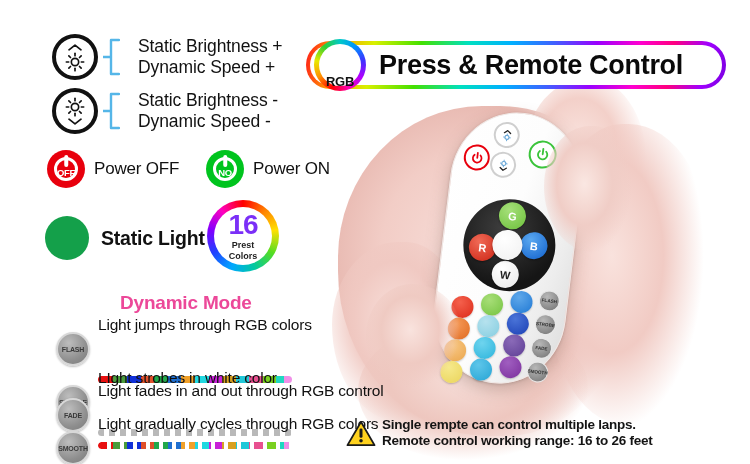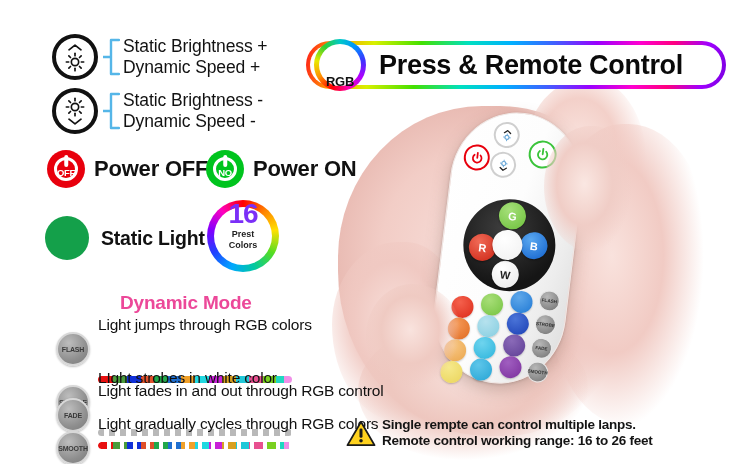--- a/index.html
+++ b/index.html
@@ -18,47 +18,47 @@
   .bright-row{position:absolute;display:flex;align-items:center;}
   .circ-btn{
     width:46px;height:46px;border-radius:50%;
     border:4px solid #111;background:#fff;
     display:flex;flex-direction:column;align-items:center;justify-content:center;
     box-sizing:border-box;
   }
   .sunglyph{width:20px;height:20px;display:block;}
   .chev{width:16px;height:9px;display:block;}
   .bracket{width:17px;height:42px;margin-left:5px;margin-right:3px;}
-  .two-line{display:flex;flex-direction:column;justify-content:center;line-height:1.22;}
+  .two-line{display:flex;flex-direction:column;justify-content:center;line-height:1.22;margin-left:15px;}
   .two-line span{font-size:17.5px;color:#121212;letter-spacing:-0.1px;}
 
   
   .pwr-ico{width:38px;height:38px;border-radius:50%;position:relative;display:inline-block;}
   .pwr-ico .ring{
     position:absolute;left:50%;top:50%;transform:translate(-50%,-50%);
     width:24px;height:24px;border-radius:50%;border:3px solid #fff;box-sizing:border-box;
   }
   .pwr-ico .stem{
     position:absolute;left:50%;top:5px;transform:translateX(-50%);
     width:3.5px;height:12px;background:#fff;border-radius:2px;z-index:3;
   }
   .pwr-ico .lbl{
     position:absolute;left:50%;top:58%;transform:translate(-50%,-50%);
     font-size:9.5px;font-weight:bold;color:#fff;letter-spacing:-0.3px;
   }
-  .pwr-text{font-size:22px;font-weight:bold;color:#111;margin-left:9px;letter-spacing:-0.2px;}
+  .pwr-text{font-size:17px;font-weight:normal;color:#111;margin-left:9px;letter-spacing:-0.2px;}
 
   
   .static-dot{width:44px;height:44px;border-radius:50%;background:#14a04a;}
   .static-label{font-size:19.5px;font-weight:bold;color:#111;margin-left:12px;letter-spacing:-0.2px;}
 
   .preset-ring{
     width:72px;height:72px;border-radius:50%;
     background:conic-gradient(from 0deg,#ff0000,#ff8000,#ffe000,#55dd22,#00c8a0,#00a8ff,#2040ff,#8000ff,#ff00c0,#ff0000);
-    display:flex;align-items:flex-start;justify-content:center;position:relative;
+    display:flex;align-items:center;justify-content:center;position:relative;
   }
   .preset-ring::after{
     content:"";position:absolute;left:7px;top:7px;right:7px;bottom:7px;
     border-radius:50%;background:#fff;
   }
   .preset-inner{position:relative;z-index:2;text-align:center;line-height:1;}
   .preset-num{font-size:28px;font-weight:bold;color:#7b2ff7;letter-spacing:-1px;display:block;}
   .preset-sub{font-size:9px;font-weight:bold;color:#222;display:block;line-height:1.12;margin-top:1px;}
 
   

